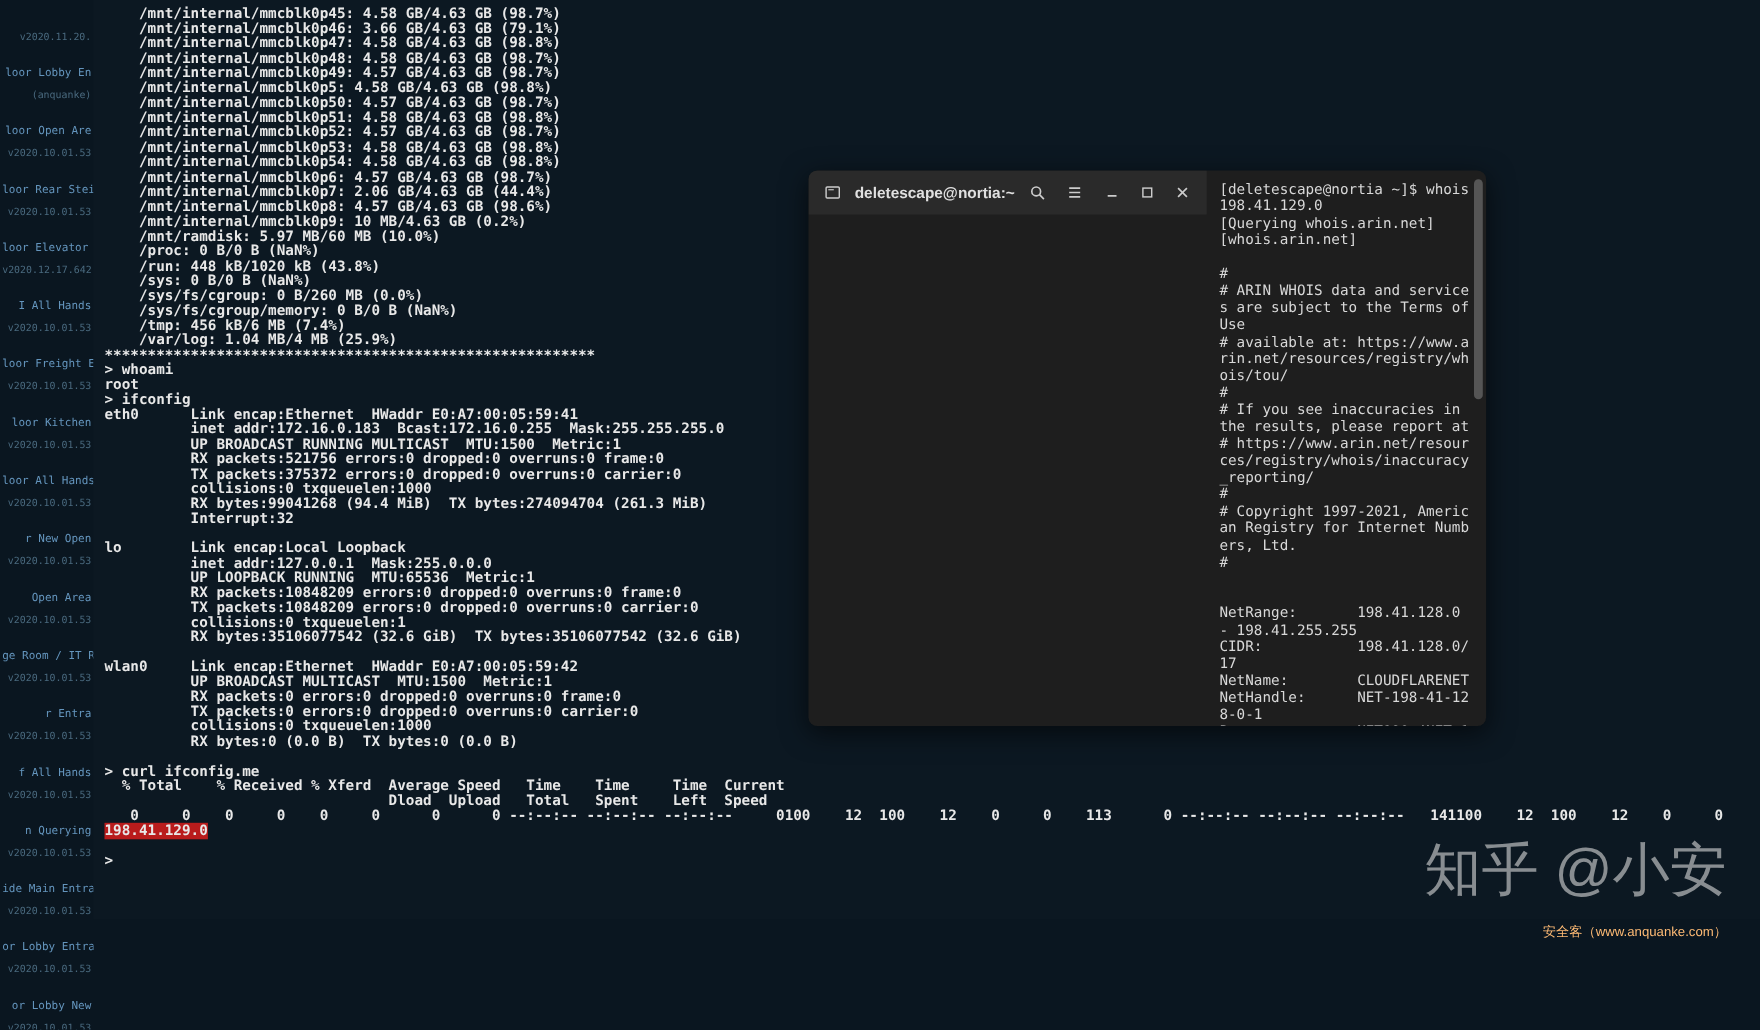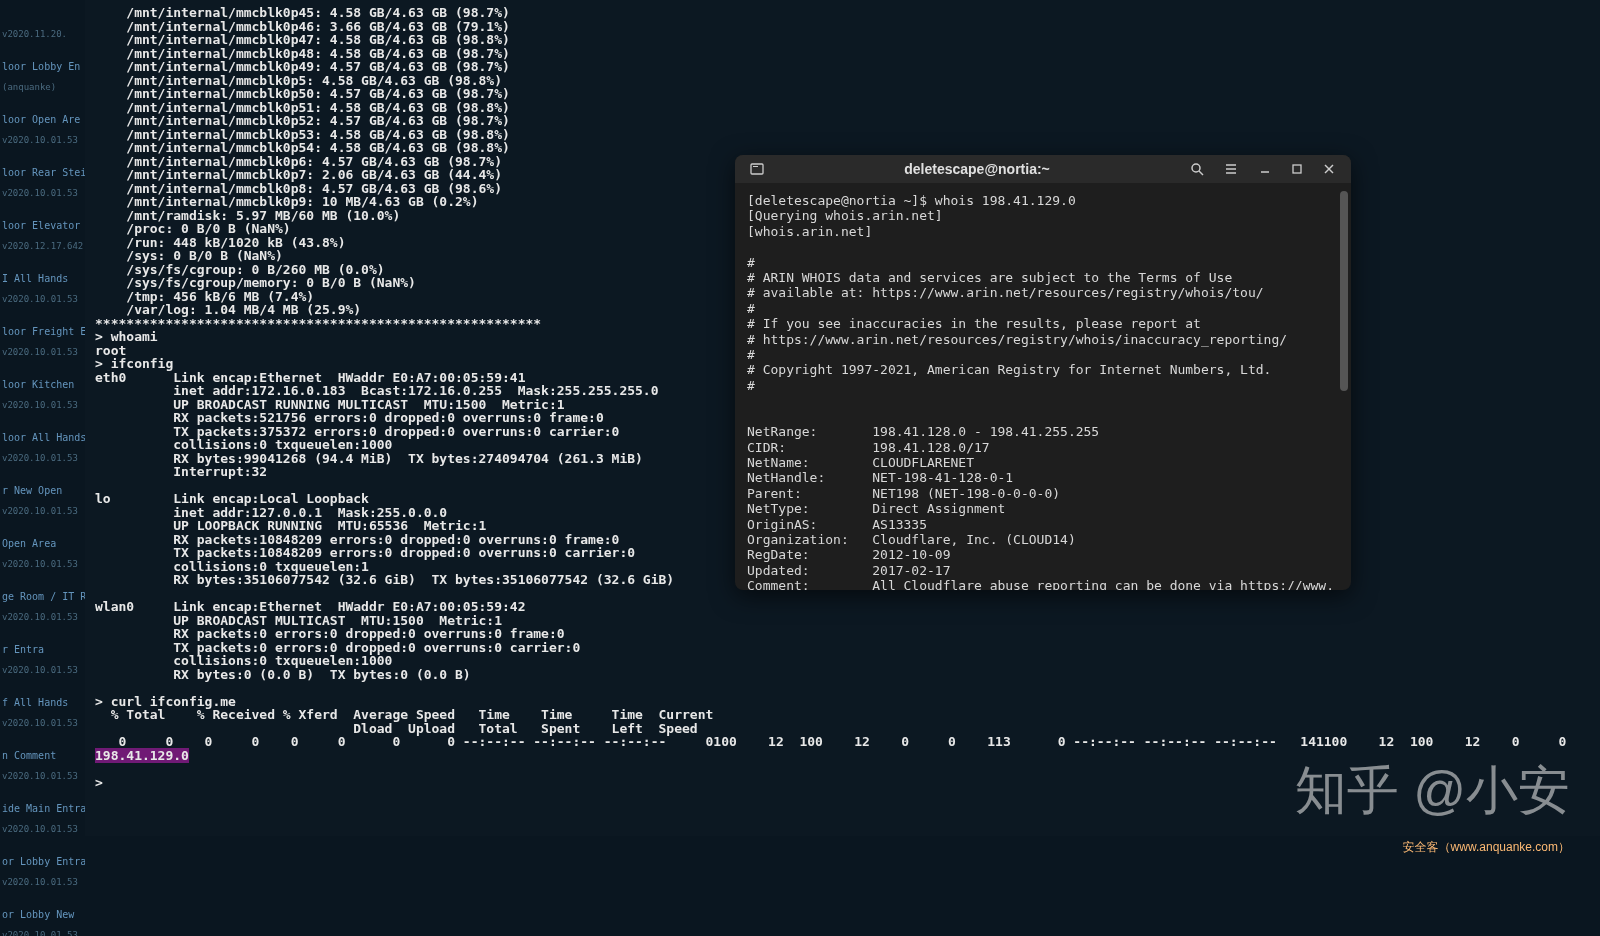--- a/index.html
+++ b/index.html
@@ -18,51 +18,51 @@
   left: 0;
   top: 0;
   width: 85px;
   height: 100%;
   z-index: 0;
   color: #5a7a8f;
   font-size: 10px;
   line-height: 21px;
   padding: 24px 2px;
   overflow: hidden;
+  text-align: right;
 }
 .bg-item { white-space: nowrap; margin-bottom: 11px; }
 .bg-item .bg-title { color: #6495bd; }
 .bg-item .bg-sub { color: #4a6a7f; font-size: 9px; }
 .main-term {
   position: absolute;
   left: 85px;
   top: 0;
   right: 0;
   bottom: 100px;
   background: #0c1822;
   padding: 6px 10px;
   line-height: 13.5px;
   white-space: pre;
   font-weight: bold;
   color: #e8e8e8;
   overflow: hidden;
   z-index: 1;
 }
-.highlight { background: #701a75; }
+.highlight { background: #b91c1c; }
 .floating-window {
   position: absolute;
   left: 735px;
   top: 155px;
   width: 616px;
-  height: 435px;
+  height: 505px;
   background: #1e1e1e;
   border-radius: 8px;
   box-shadow: 0 6px 24px rgba(0,0,0,0.6);
   display: flex;
-  flex-direction: column;
   z-index: 5;
   overflow: hidden;
 }
 .titlebar {
   height: 40px;
   background: #2a2a2a;
   display: flex;
   align-items: center;
   padding: 0 8px;
   gap: 6px;
@@ -179,21 +179,21 @@
     </div>
     <div class="bg-item">
       <div class="bg-title">r Entra</div>
       <div class="bg-sub">v2020.10.01.53</div>
     </div>
     <div class="bg-item">
       <div class="bg-title">f All Hands</div>
       <div class="bg-sub">v2020.10.01.53</div>
     </div>
     <div class="bg-item">
-      <div class="bg-title">n Comment</div>
+      <div class="bg-title">n Querying</div>
       <div class="bg-sub">v2020.10.01.53</div>
     </div>
     <div class="bg-item">
       <div class="bg-title">ide Main Entra</div>
       <div class="bg-sub">v2020.10.01.53</div>
     </div>
     <div class="bg-item">
       <div class="bg-title">or Lobby Entra</div>
       <div class="bg-sub">v2020.10.01.53</div>
     </div>

